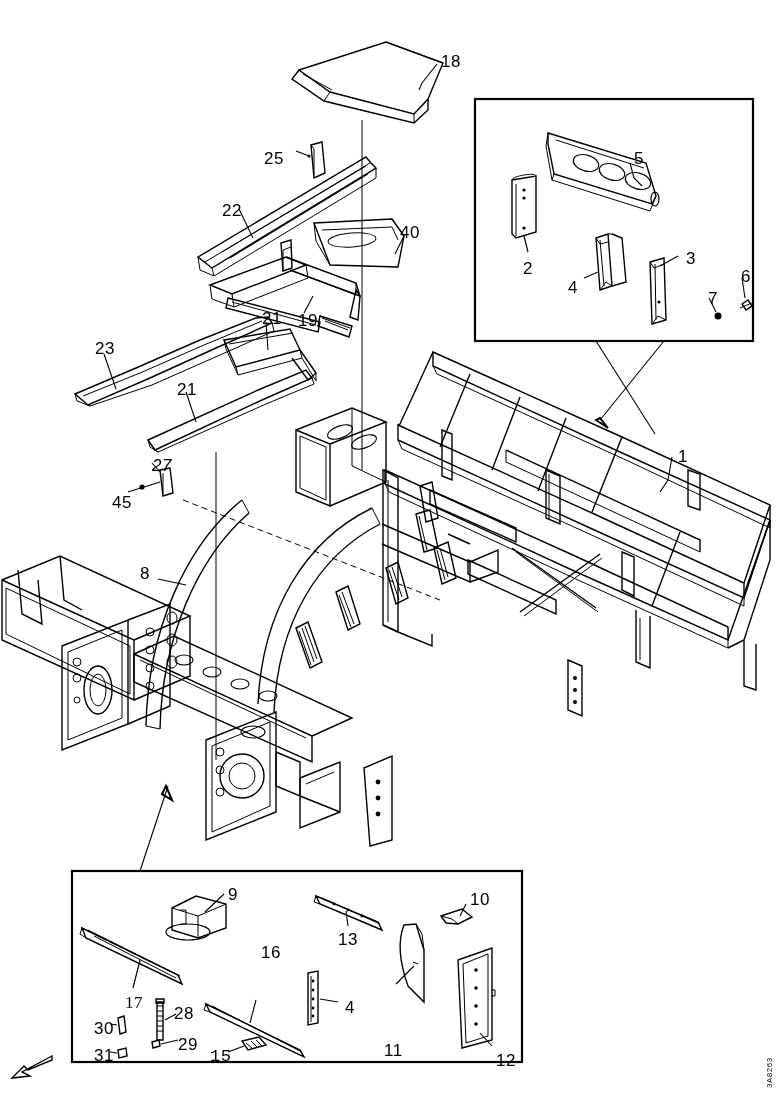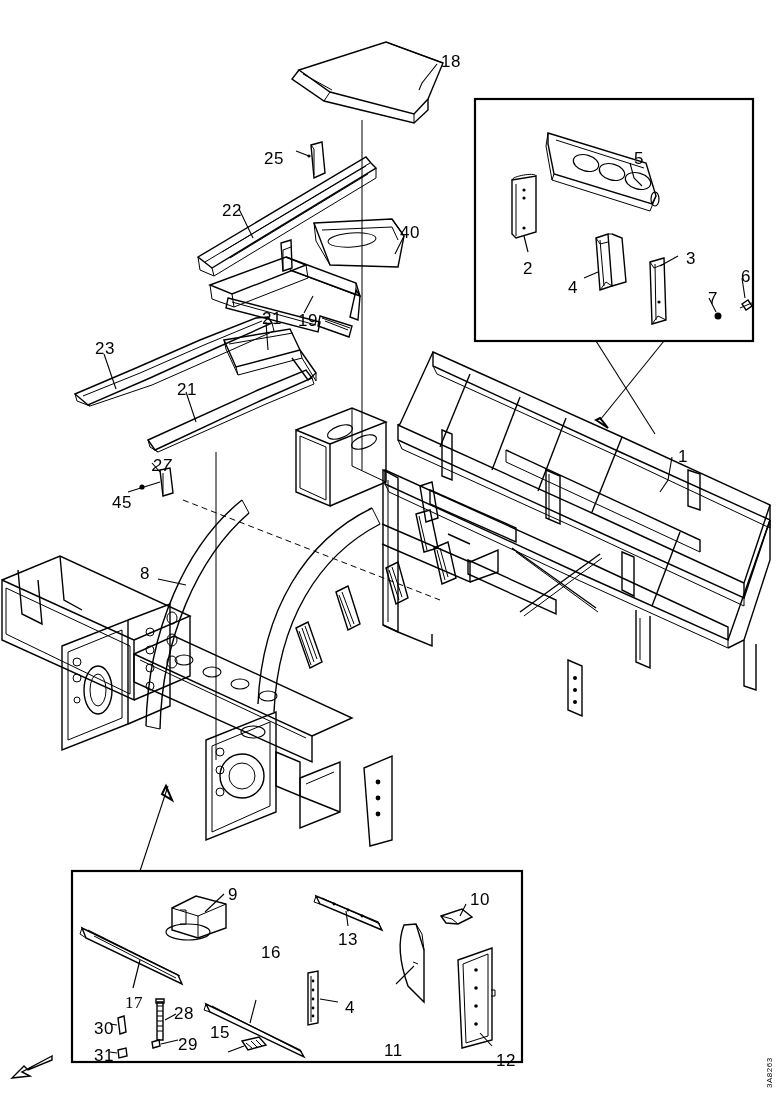--- a/index.html
+++ b/index.html
@@ -452,21 +452,21 @@
       <div class="callout" style="left: 634px; top: 150px;">5</div>
       <div class="callout" style="left: 741px; top: 268px;">6</div>
       <div class="callout" style="left: 708px; top: 290px;">7</div>
       <div class="callout" style="left: 140px; top: 565px;">8</div>
       <div class="callout" style="left: 228px; top: 886px;">9</div>
       <div class="callout" style="left: 470px; top: 891px;">10</div>
       <div class="callout" style="left: 384px; top: 1042px;">11</div>
       <div class="callout" style="left: 496px; top: 1052px;">12</div>
       <div class="callout" style="left: 338px; top: 931px;">13</div>
       <div class="callout" style="left: 345px; top: 999px;">4</div>
-      <div class="callout" style="left: 210px; top: 1024px;">15</div>
+      <div class="callout" style="left: 210px; top: 1048px; font-family: Liberation Mono, monospace;">15</div>
       <div class="callout" style="left: 261px; top: 944px;">16</div>
       <div class="callout" style="left: 125px; top: 994px; font-family: Liberation Serif, serif;">17</div>
       <div class="callout" style="left: 441px; top: 53px;">18</div>
       <div class="callout" style="left: 298px; top: 312px; text-align: right;">19</div>
       <div class="callout" style="left: 400px; top: 224px;">40</div>
       <div class="callout" style="left: 262px; top: 310px;">21</div>
       <div class="callout" style="left: 222px; top: 202px;">22</div>
       <div class="callout" style="left: 95px; top: 340px;">23</div>
       <div class="callout" style="left: 177px; top: 381px;">21</div>
       <div class="callout" style="left: 264px; top: 150px;">25</div>

